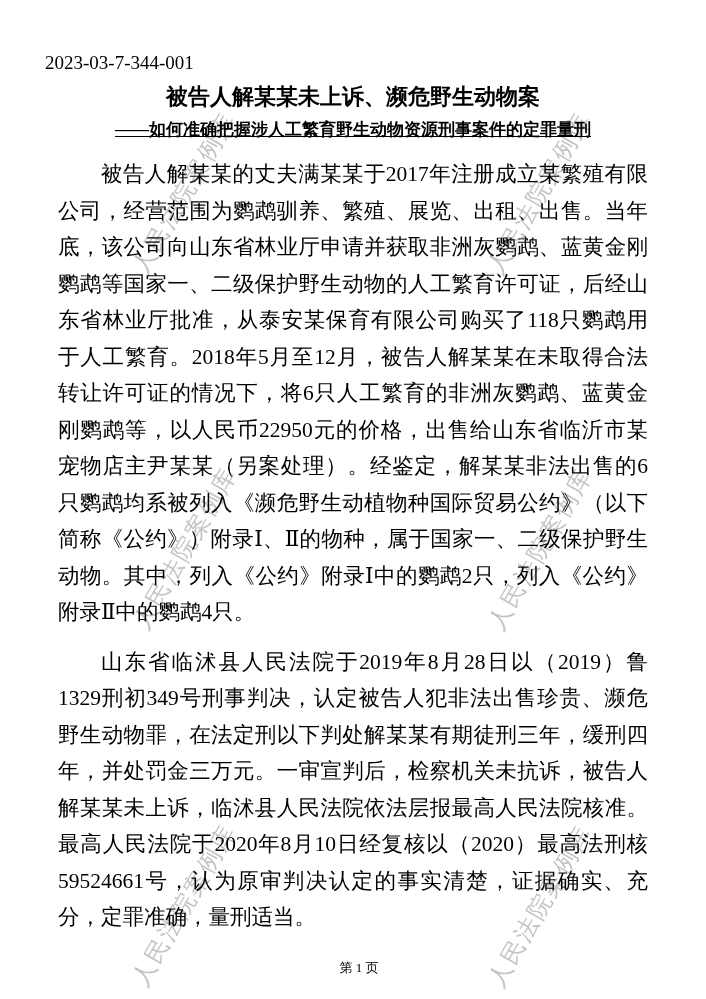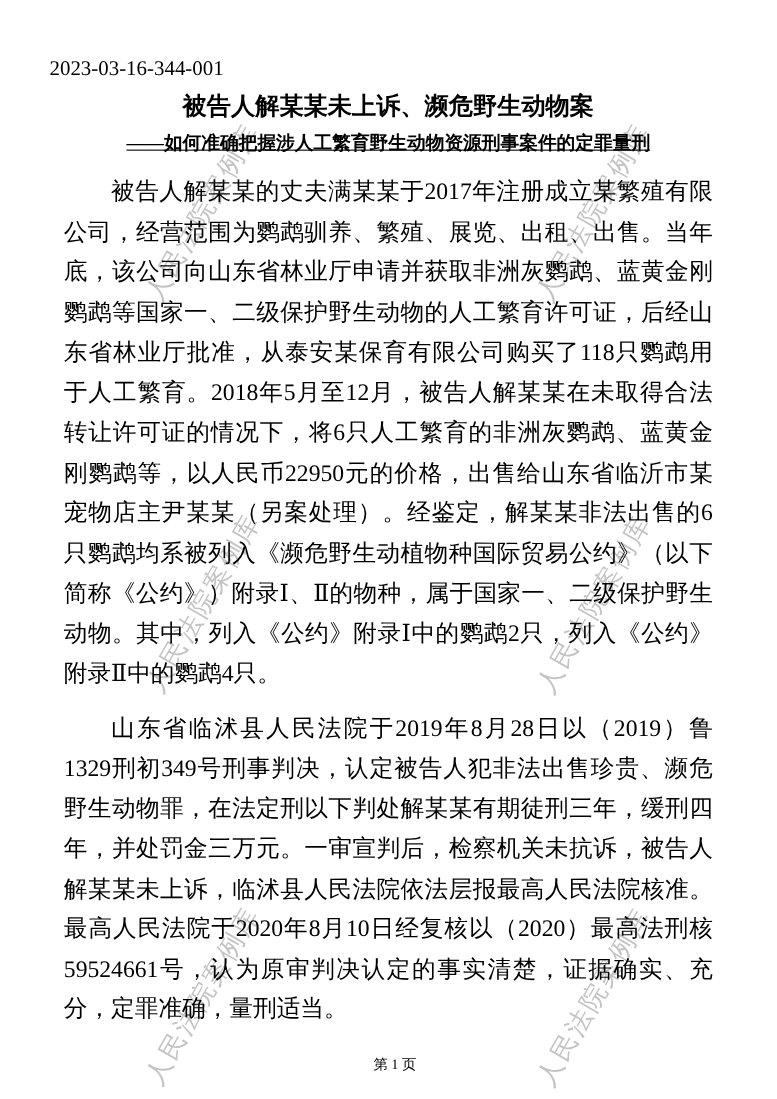--- a/index.html
+++ b/index.html
@@ -108,21 +108,21 @@
       <div class="watermark" style="left: 184px; top: 193px; color: rgb(196, 196, 196);">人民法院案例库</div>
       <div class="watermark" style="left: 539px; top: 193px; color: rgb(196, 196, 196);">人民法院案例库</div>
       <div class="watermark" style="left: 185px; top: 548px; color: rgb(196, 196, 196);">人民法院案例库</div>
       <div class="watermark" style="left: 540px; top: 549px; color: rgb(196, 196, 196);">人民法院案例库</div>
       <div class="watermark" style="left: 184px; top: 905px; color: rgb(196, 196, 196);">人民法院案例库</div>
       <div class="watermark" style="left: 540px; top: 906px; color: rgb(196, 196, 196);">人民法院案例库</div>
     </div>
 
   <div class="content">
 
-    <div class="doc-number">2023-03-16-344-001</div>
+    <div class="doc-number">2023-03-7-344-001</div>
 
     <h1 class="title">被告人解某某未上诉、濒危野生动物案</h1>
 
     <h2 class="subtitle">——如何准确把握涉人工繁育野生动物资源刑事案件的定罪量刑</h2>
 
 
 
     <div class="paragraphs">
         <p>被告人解某某的丈夫满某某于2017年注册成立某繁殖有限公司，经营范围为鹦鹉驯养、繁殖、展览、出租、出售。当年底，该公司向山东省林业厅申请并获取非洲灰鹦鹉、蓝黄金刚鹦鹉等国家一、二级保护野生动物的人工繁育许可证，后经山东省林业厅批准，从泰安某保育有限公司购买了118只鹦鹉用于人工繁育。2018年5月至12月，被告人解某某在未取得合法转让许可证的情况下，将6只人工繁育的非洲灰鹦鹉、蓝黄金刚鹦鹉等，以人民币22950元的价格，出售给山东省临沂市某宠物店主尹某某（另案处理）。经鉴定，解某某非法出售的6只鹦鹉均系被列入《濒危野生动植物种国际贸易公约》（以下简称《公约》）附录Ⅰ、Ⅱ的物种，属于国家一、二级保护野生动物。其中，列入《公约》附录Ⅰ中的鹦鹉2只，列入《公约》附录Ⅱ中的鹦鹉4只。</p>
         <p>山东省临沭县人民法院于2019年8月28日以（2019）鲁1329刑初349号刑事判决，认定被告人犯非法出售珍贵、濒危野生动物罪，在法定刑以下判处解某某有期徒刑三年，缓刑四年，并处罚金三万元。一审宣判后，检察机关未抗诉，被告人解某某未上诉，临沭县人民法院依法层报最高人民法院核准。最高人民法院于2020年8月10日经复核以（2020）最高法刑核59524661号，认为原审判决认定的事实清楚，证据确实、充分，定罪准确，量刑适当。</p>

